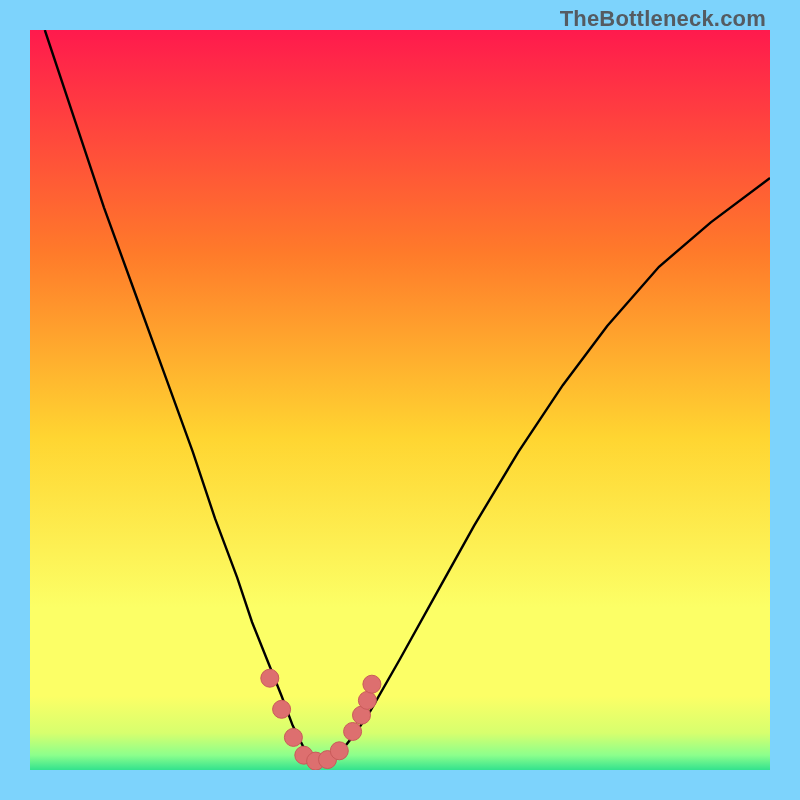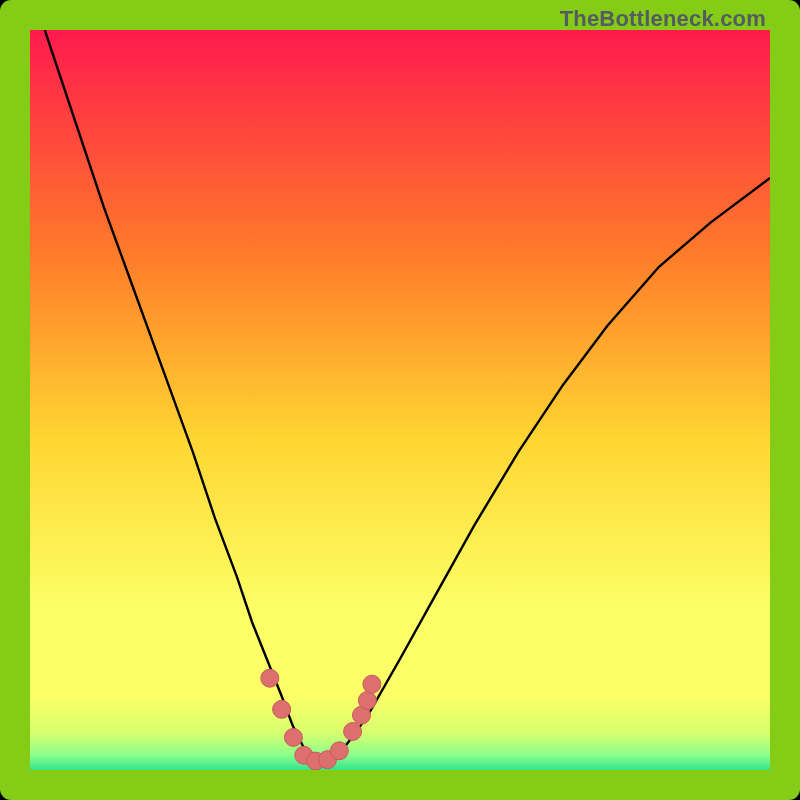--- a/index.html
+++ b/index.html
@@ -9,22 +9,21 @@
     height: 800px;
     background: #000;
     overflow: hidden;
   }
   .frame {
     position: absolute;
     left: 0;
     top: 0;
     width: 800px;
     height: 800px;
-    background: #84cc16;
-    border-radius: 11px;
+    background: #7dd3fc;
   }
   .plot {
     position: absolute;
     left: 30px;
     top: 30px;
     width: 740px;
     height: 740px;
     overflow: hidden;
   }
   .gradient {

